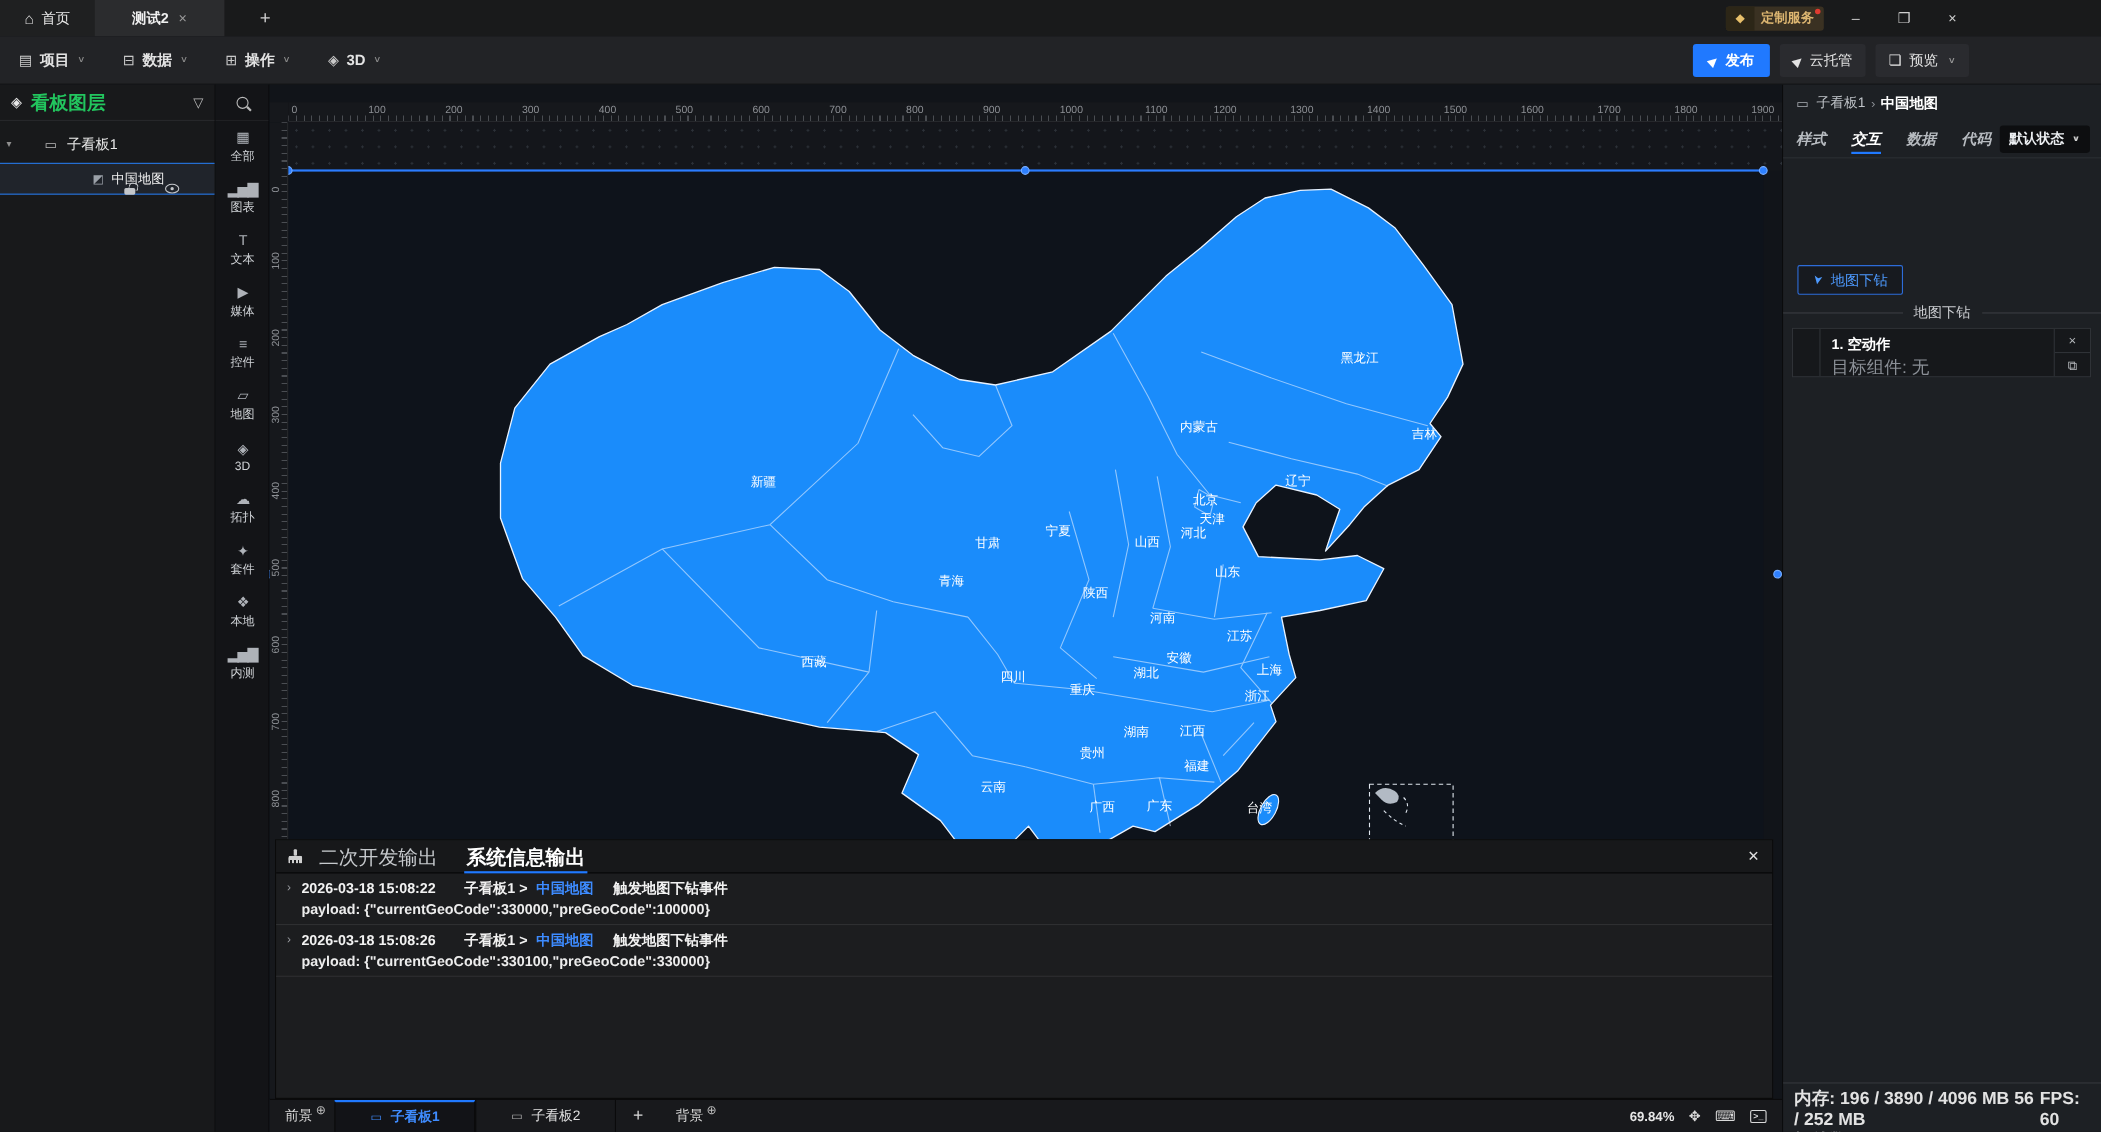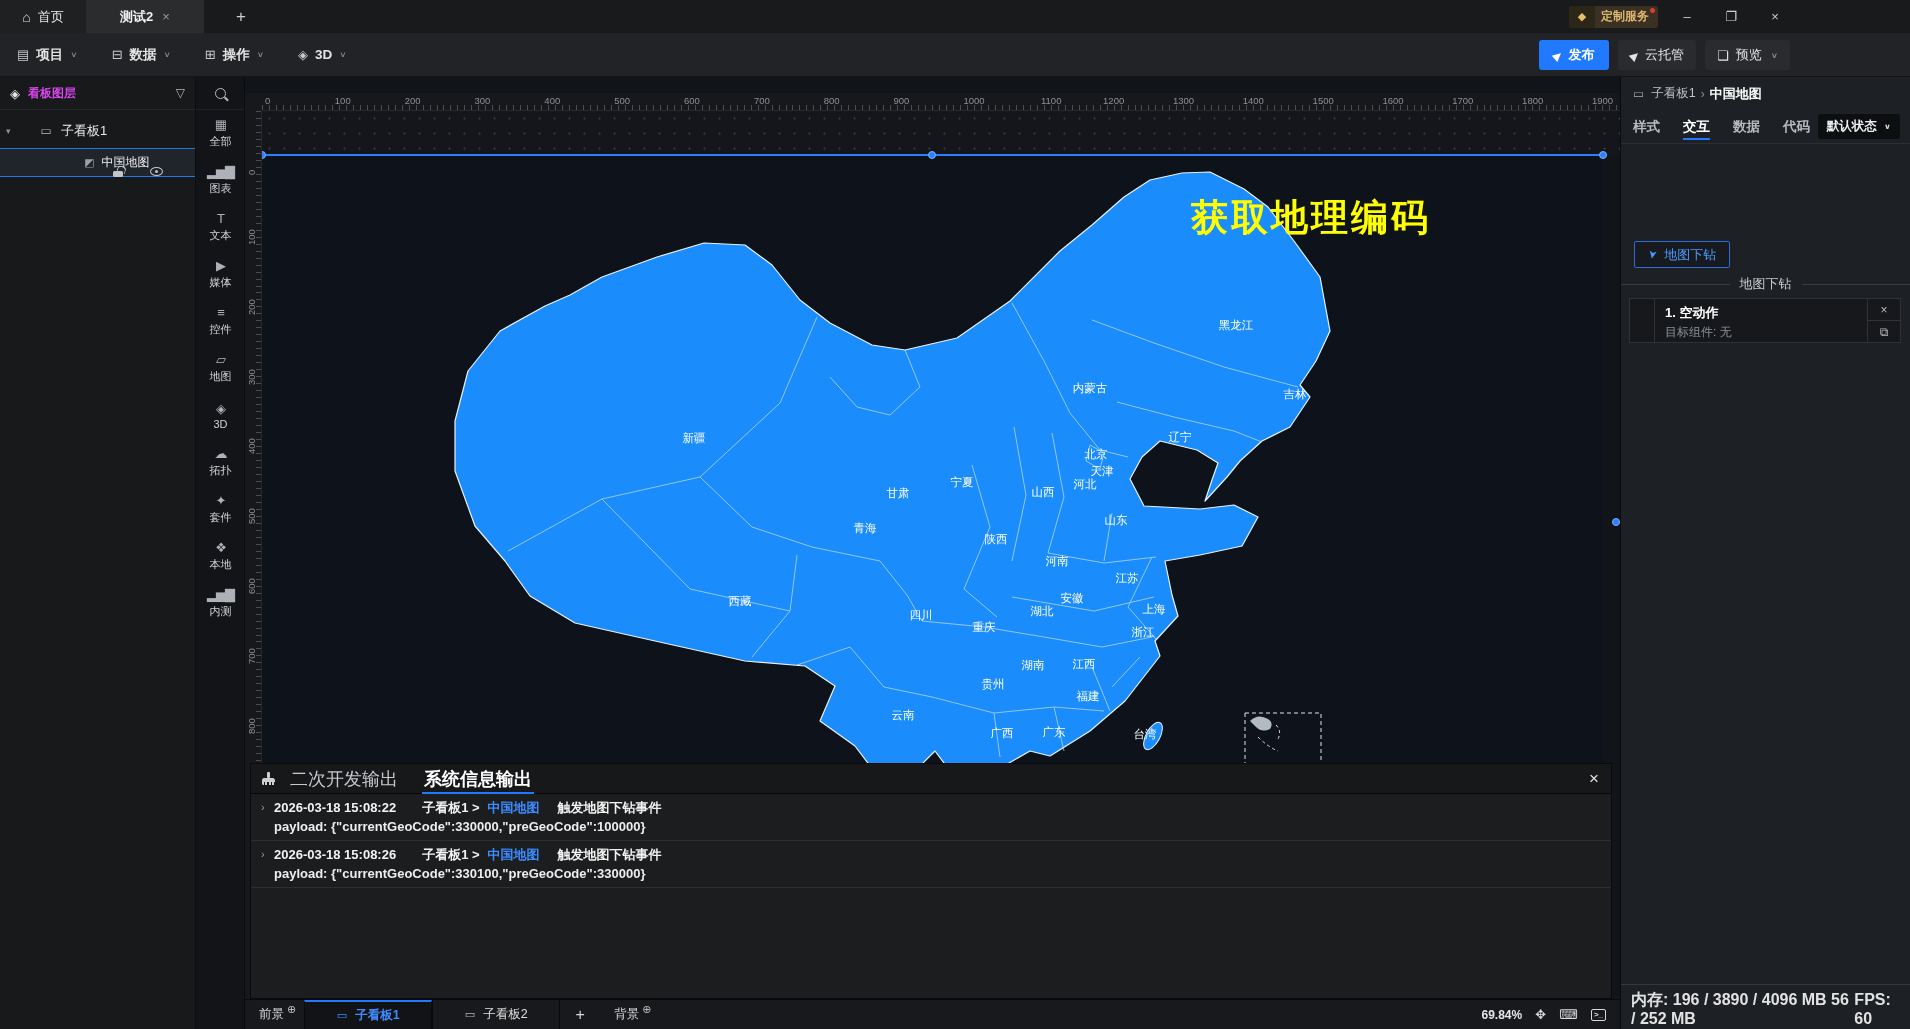--- a/index.html
+++ b/index.html
@@ -36,21 +36,21 @@
   .pub-btn { background:#2079ff; color:#fff; border-radius:3px; height:30px; padding:0 14px; display:flex;
     align-items:center; gap:7px; font-size:13px; font-weight:bold; }
   .flat-btn { background:#2a2b2f; color:#e3e3e3; border-radius:3px; height:30px; padding:0 12px; display:flex;
     align-items:center; gap:7px; font-size:13px; }
   .plane { display:inline-block; transform:rotate(-42deg); font-size:11px; }
   .pv-chev { color:#9a9a9a; font-size:10px; transform:scaleY(.8); margin-left:2px; }
 
   
   .layers { position:absolute; left:0; top:77px; width:196px; bottom:0; background:#18191b; border-right:1px solid #0c0d0e; }
   .layers-head { height:33px; display:flex; align-items:center; padding:0 10px; border-bottom:1px solid #26272a; }
-  .layers-head .ttl { font-size:12px; font-weight:bold; color:#d946ef; margin-left:8px; }
+  .layers-head .ttl { font-size:17px; font-weight:bold; color:#22c55e; margin-left:8px; }
   .layers-icon { color:#e8e8e8; font-size:13px; }
   .funnel { margin-left:auto; color:#b9b9b9; font-size:12px; }
   .tree-group { height:30px; display:flex; align-items:center; color:#e8e8e8; font-size:13px; margin-top:6px; }
   .tg-caret { margin-left:6px; color:#8f8f8f; font-size:9px; }
   .tg-icon { margin-left:30px; color:#b9b9b9; font-size:12px; }
   .tg-label { margin-left:9px; }
   .tree-leaf { height:29px; margin-top:2px; display:flex; align-items:center; background:#20242b;
     border-top:1px solid #2577e6; border-bottom:1px solid #2577e6; color:#f0f0f0; font-size:12px; position:relative; }
   .tl-icon { margin-left:84px; color:#9aa0a8; font-size:11px; }
   .tl-label { margin-left:7px; }
@@ -141,21 +141,21 @@
   .term-icon { border:1.5px solid #d9d9d9; border-radius:2px; font-size:8px; color:#d9d9d9; padding:1px 2px; line-height:8px; font-weight:bold; }
 
   
   .inspector { position:absolute; left:1620px; top:77px; width:290px; bottom:0; background:#1d2024; border-left:1px solid #0a0b0c; }
   .bc-row { height:33px; display:flex; align-items:center; padding:0 12px; }
   .bc-icon { color:#a9adb3; font-size:12px; margin-right:7px; }
   .bc-parent { color:#bfc3c8; font-size:12.5px; }
   .bc-sep { color:#8a8e94; margin:0 5px; font-size:12px; }
   .bc-current { color:#ffffff; font-size:13px; font-weight:bold; }
   .insp-tabs { height:34px; display:flex; align-items:center; padding:0 12px; border-bottom:1px solid #2c2f34; position:relative; }
-  .itab { font-size:13.5px; color:#b7bbc0; margin-right:23px; height:34px; display:flex; align-items:center; position:relative; font-weight:bold; }
+  .itab { font-size:13.5px; color:#b7bbc0; margin-right:23px; height:34px; display:flex; align-items:center; position:relative; font-weight:bold;font-style:italic; }
   .itab.active { color:#fff; }
   .itab.active::after { content:""; position:absolute; left:0; right:0; bottom:4px; height:2px; background:#2079ff; }
   .state-btn { position:absolute; right:10px; top:4px; height:25px; background:#0d0e10; border-radius:3px;
     display:flex; align-items:center; gap:7px; padding:12px 9px; color:#eceff2; font-size:12.5px; font-weight:bold; }
   .state-btn .chev { color:#cfcfcf; font-size:9px; transform:scaleY(.8); }
   .section-row { height:31px; display:flex; align-items:center; padding:0 12px; border-bottom:1px solid #26292d; }
   .section-row .st { font-size:13.5px; font-weight:bold; color:#f2f2f2; }
   .section-row .lk { margin-left:auto; }
   .add-int-btn { position:absolute; left:13px; right:14px; top:112px; height:33px; background:#1677ff; border-radius:4px;
     color:#fff; font-size:13.5px; display:flex; align-items:center; justify-content:center; letter-spacing:1px; }
@@ -163,21 +163,21 @@
     color:#4d9aff; font-size:13px; display:flex; align-items:center; gap:7px; padding:0 13px; background:#171a1f; }
   .drill-btn .dicon { font-size:11px; transform:rotate(100deg); display:inline-block; }
   .div-label { position:absolute; left:0; right:0; top:198px; display:flex; align-items:center; gap:10px; }
   .div-label::before, .div-label::after { content:""; height:1px; background:#3a3d42; flex:1; }
   .div-label span { color:#caccd0; font-size:13px; }
   .action-card { position:absolute; left:8px; right:9px; top:221px; height:45px; background:#16181b; border:1px solid #2f3237;
     display:flex; }
   .ac-gutter { width:25px; border-right:1px solid #2f3237; }
   .ac-body { flex:1; padding:5px 0 0 10px; }
   .ac-title { color:#fff; font-size:13px; font-weight:bold; }
-  .ac-target { color:#8b9097; font-size:12px; margin-top:2px; }
+  .ac-target { color:#8b9097; font-size:16px; margin-top:2px; }
   .ac-icons { width:33px; border-left:1px solid #2f3237; display:flex; flex-direction:column; }
   .ac-icons .cell { flex:1; display:flex; align-items:center; justify-content:center; color:#b6b9bd; font-size:12px; }
   .ac-icons .cell:first-child { border-bottom:1px solid #2f3237; }
   .insp-status { position:absolute; left:0; right:0; bottom:0; height:45px; border-top:1px solid #35383d; padding:5px 10px 0 10px; }
   .is-row { display:flex; justify-content:space-between; font-size:16px; color:#e2e2e2; font-weight:bold; line-height:19px; }
   .is-row .dim { color:#cfcfcf; }
 </style>
 </head>
 <body>
 
@@ -386,21 +386,20 @@
         <text x="632" y="503">江西</text>
         <text x="541" y="523">贵州</text>
         <text x="636" y="535">福建</text>
         <text x="451" y="554">云南</text>
         <text x="550" y="572">广西</text>
         <text x="602" y="571">广东</text>
         <text x="693" y="573">台湾</text>
       </g>
   </svg>
 
-  <div class="overlay-title">获取地理编码</div>
 
   <div class="sel-line"></div>
   <div class="handle" style="left:13px; top:74px;"></div>
   <div class="handle" style="left:683px; top:74px;"></div>
   <div class="handle" style="left:1354px; top:74px;"></div>
   <div class="handle" style="left:-3px; top:441px;"></div>
   <div class="handle" style="left:1367px; top:441px;"></div>
 
   <div class="ruler-h">
       <div class="ticks"></div>

